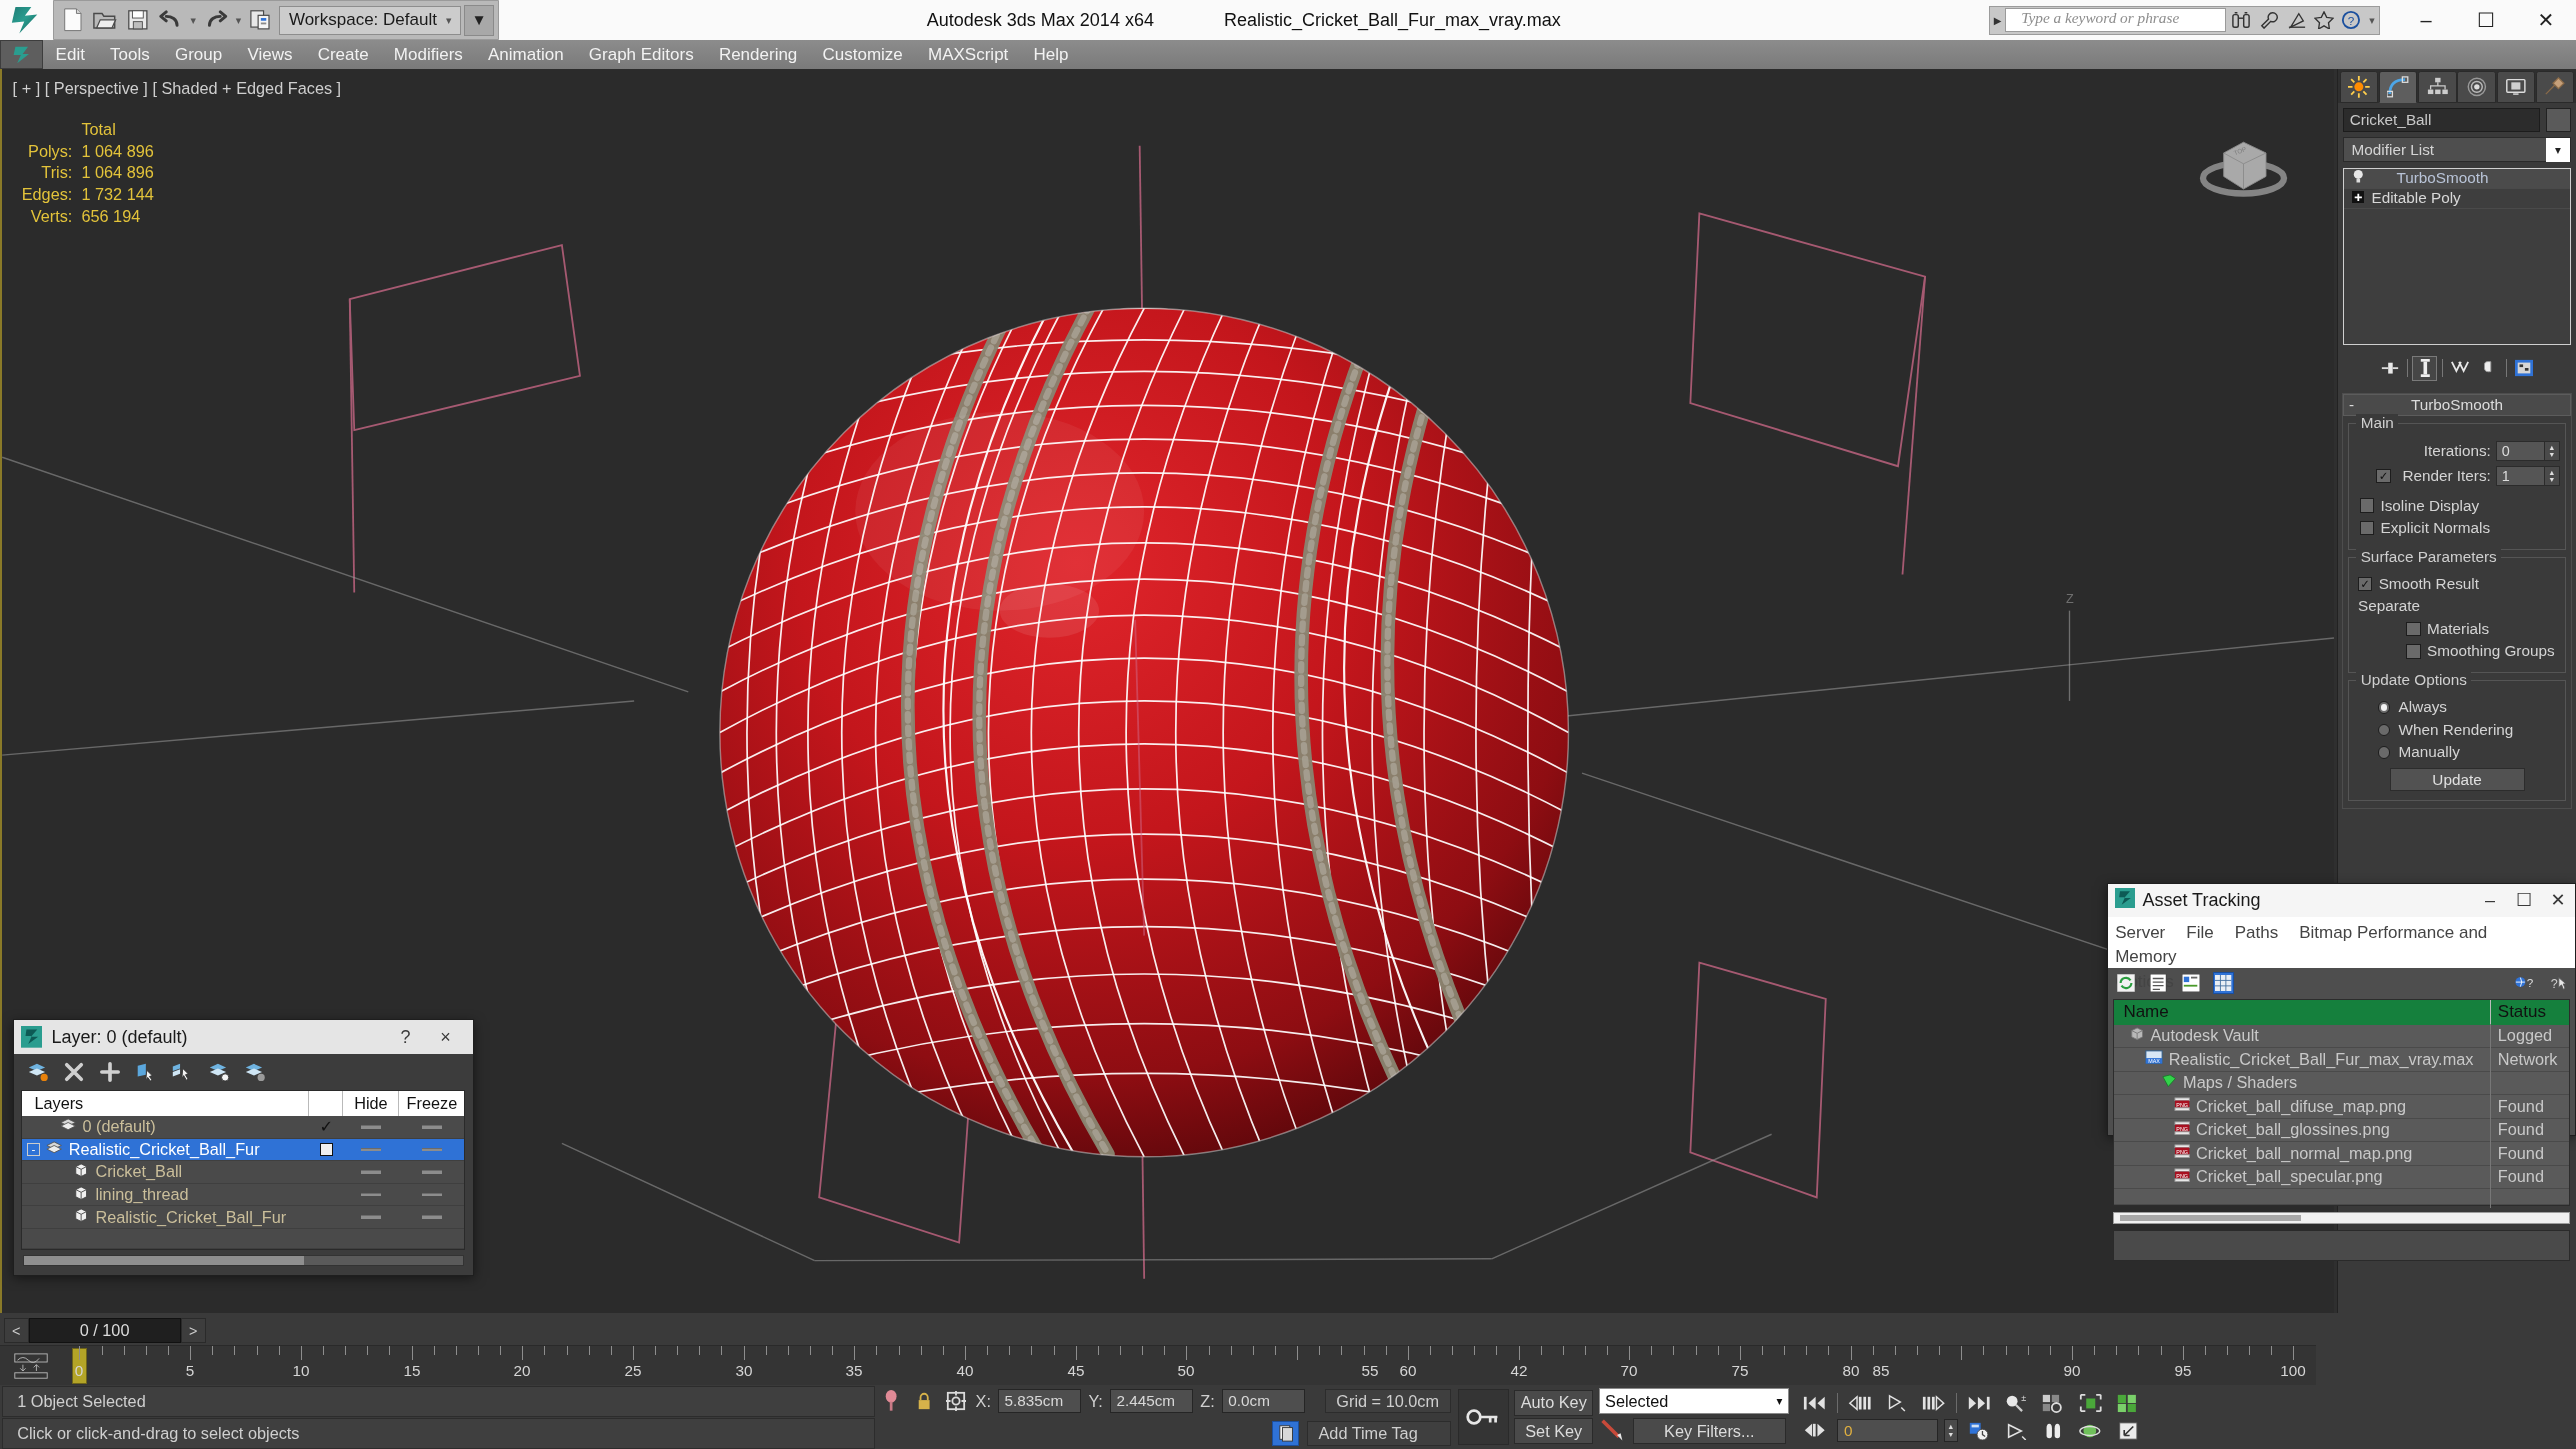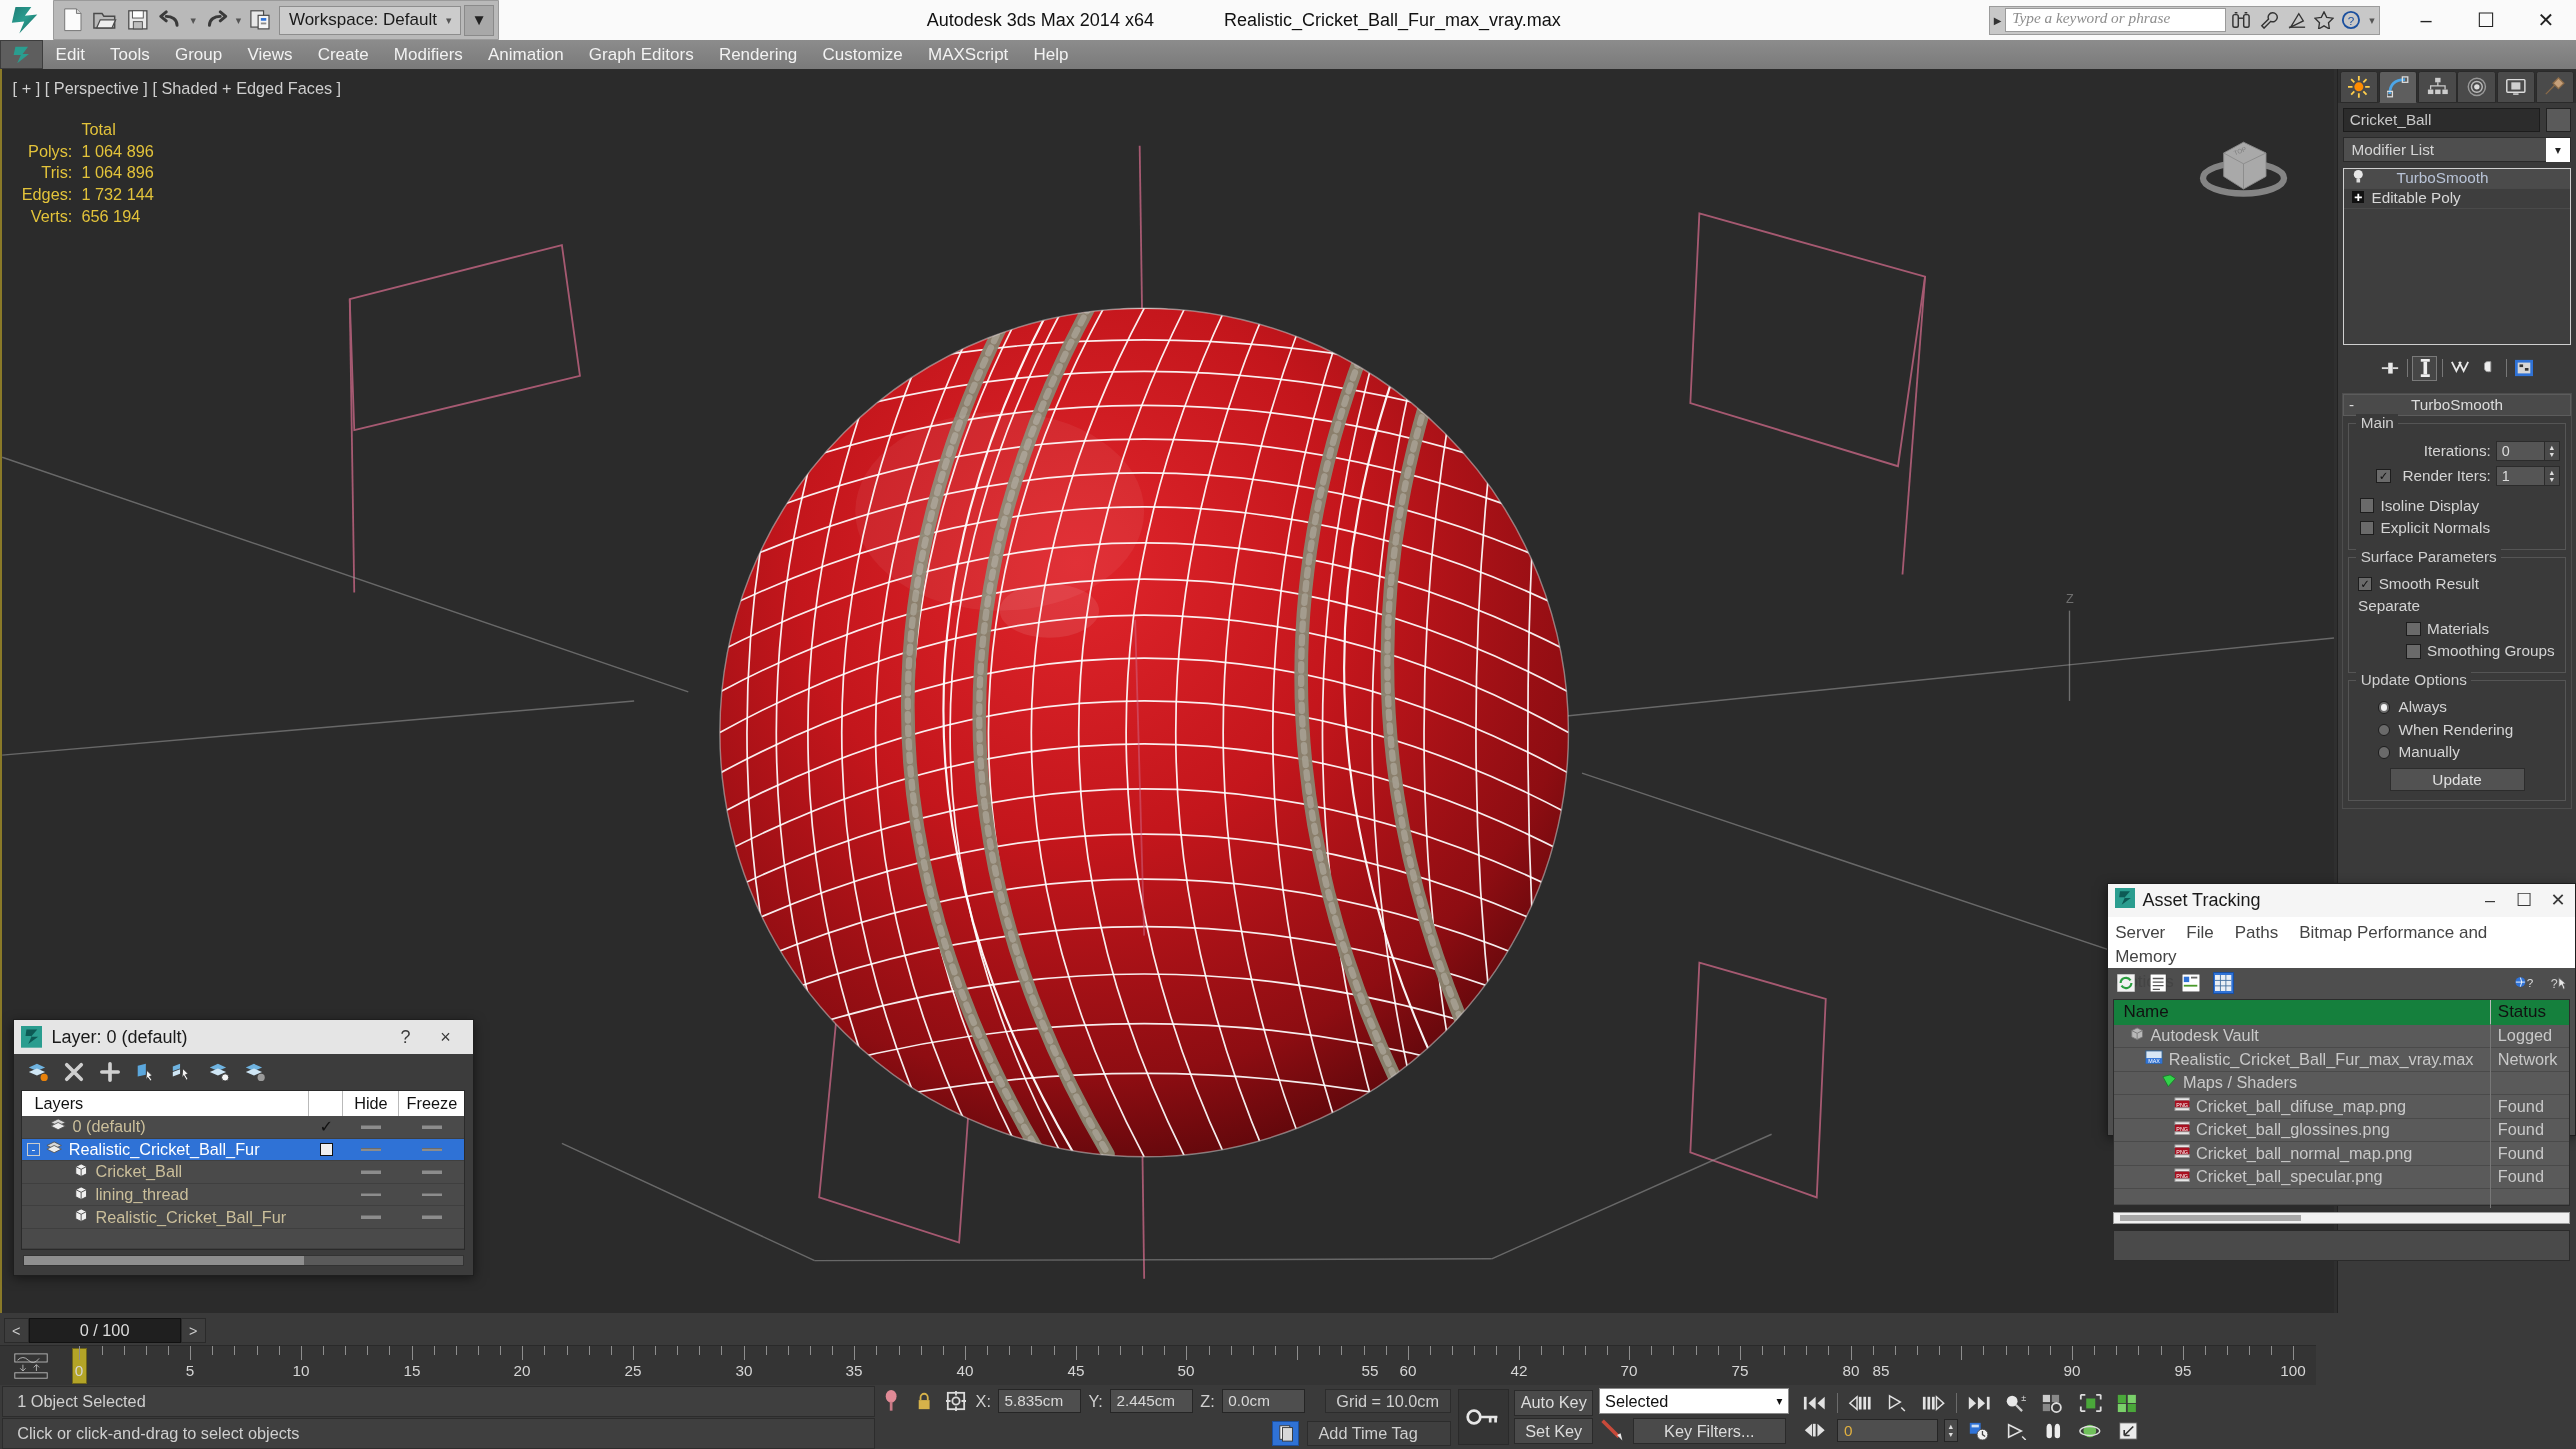--- a/index.html
+++ b/index.html
@@ -21,21 +21,21 @@
   #tb-toolbar{ height:40px; background:#b9b9b9; border:0.9px solid #9a9a9a; display:flex;align-items:center; padding:0 3.6px; gap:2.7px;
      margin-left:1.8px; border-radius:0.9px;}
   .tbtn{ width:30px;height:31px;display:flex;align-items:center;justify-content:center;}
   .tbtn svg{display:block;}
   .tb-sep{width:10px;height:31px;display:flex;align-items:center;justify-content:center;color:#555;font-size:10.8px;}
   #workspace-box{ height:29px; background:#ccc; border:0.9px solid #8d8d8d; display:flex;align-items:center; padding:0 9px; gap:9px;}
   #workspace-box .wl{color:#1a1a1a;font-size:17px;}
   #title-center{ flex:1; display:flex;align-items:center;justify-content:center; gap:70px; color:#111; font-size:18px;}
   #search-wrap{ display:flex;align-items:center; background:#c8c8c8; border:0.9px solid #9b9b9b; height:29px; padding:0 1.8px;gap:1.8px;}
   #search-arrow{width:11.7px;text-align:center;color:#333;font-size:10px;}
-  #search-input{ width:221px;height:23.5px;background:#fff;border:0.9px solid #9a9a9a; font-style:italic; font-size:15.3px;color:#8d8d8d; padding:0 6px;outline:none;font-family:"Liberation Serif",serif;}
+  #search-input{ width:221px;height:23.5px;background:#fff;border:0.9px solid #9a9a9a; font-style:italic; font-size:15.3px;color:#8d8d8d; padding:0 15px;outline:none;font-family:"Liberation Serif",serif;}
   .sic{width:26px;height:25px;display:flex;align-items:center;justify-content:center;}
   #wincontrols{ display:flex; margin-left:16.3px;}
   .wc{width:60px;height:40px;display:flex;align-items:center;justify-content:center;color:#222;font-size:20px;}
 
   
   #menubar{left:0;top:40px;width:2576px;height:29px;background:linear-gradient(#8c8c8c,#7a7a7a);display:flex;align-items:center;}
   #menu-icon{width:43px;height:29px;display:flex;align-items:center;justify-content:center;background:#5e5e5e;border:0.9px solid #3d3d3d;}
   .mi{padding:0 12.6px;height:29px;display:flex;align-items:center;color:#f2f2f2;font-size:17px;}
 
   
@@ -705,21 +705,21 @@
     </span>
   </div>
   <div id="layer-grid">
     <div id="lg-head">
       <span class="c1">Layers</span>
       <span class="c2"></span>
       <span class="c3">Hide</span>
       <span class="c4">Freeze</span>
     </div>
     <div class="lrow">
-      <span class="c1" style="padding-left:28px">
+      <span class="c1" style="padding-left:38px">
         <span><svg width="16.3" height="14.4" viewBox="0 0 18 16">
               <path d="M1 5 L9 1 L17 5 L9 9 Z" fill="#d8d8d8" stroke="#555"></path>
               <path d="M1 9 L9 5 L17 9 L9 13 Z" fill="#ececec" stroke="#555"></path>
             </svg></span>
         <span>0 (default)</span>
       </span>
       <span class="c2">✓</span>
       <span class="c3">
           <span class="dash"></span>
         </span>

